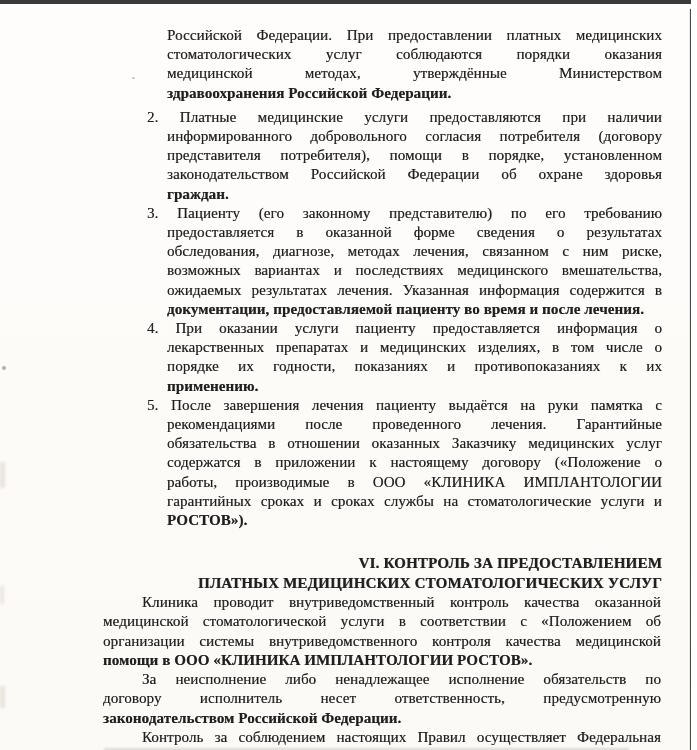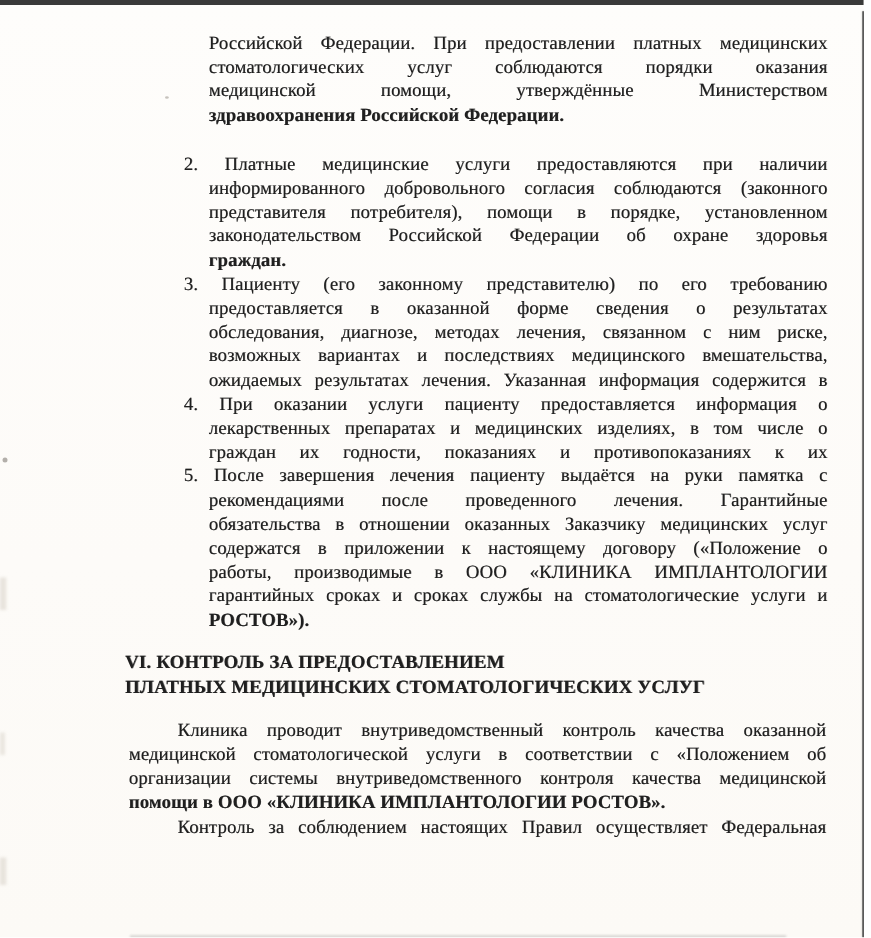--- a/index.html
+++ b/index.html
@@ -33,75 +33,77 @@
   .smudge-a { left: 0; top: 462px; width: 5px; height: 26px; opacity: .45; }
   .smudge-b { left: 0; top: 586px; width: 4px; height: 18px; opacity: .4; }
   .smudge-c { left: 0; top: 686px; width: 5px; height: 22px; opacity: .45; }
   .bottom-cut {
     position: absolute; left: 104px; right: 62px; top: 748px; height: 3px;
     background: #8a8a8a; opacity: .28; filter: blur(1px);
   }
   
   .cont-block   { margin: 26px 29px 0 167px; }
   .list-block   { margin: 0 29px 0 167px; }
-  .first-list-block { margin-top: 20px; }
+  .first-list-block { margin-top: 5px; }
   .list-block .tline:first-child { margin-left: -20px; }
   .tline { text-align: justify; text-align-last: justify; }
   .tline-last { text-align-last: left; font-weight: bold; }
   .heading {
-    margin: 13px 29px 0 100px;
-    text-align: left;
+    margin: 23px 29px 0 100px;
+    text-align: right;
     font-weight: bold;
     line-height: 20px;
     letter-spacing: 0.2px;
     text-shadow: 0.5px 0 0 rgba(25,25,25,0.6);
   }
   .para-block { margin: 0 30px 0 103px; }
-  .first-para-block { margin-top: 16px; }
+  .first-para-block { }
   .para-block .tline:first-child { margin-left: 39px; }
 </style>
 </head>
 <body>
 
 <div class="page">
   <div class="top-bar"></div>
   <div class="right-line"></div>
   <div class="speck speck-a"></div>
   <div class="speck speck-b"></div>
   <div class="smudge smudge-a"></div>
   <div class="smudge smudge-b"></div>
   <div class="smudge smudge-c"></div>
 
   <div class="cont-block">
       <div class="tline">Российской Федерации. При предоставлении платных медицинских</div>
       <div class="tline">стоматологических услуг соблюдаются порядки оказания</div>
-      <div class="tline">медицинской помощи, утверждённые Министерством</div>
+      <div class="tline">медицинской методах, утверждённые Министерством</div>
       <div class="tline tline-last">здравоохранения Российской Федерации.</div>
     </div>
 
   <div class="list-block first-list-block">
       <div class="tline">2. Платные медицинские услуги предоставляются при наличии</div>
-      <div class="tline">информированного добровольного согласия соблюдаются (законного</div>
+      <div class="tline">информированного добровольного согласия потребителя (договору</div>
       <div class="tline">представителя потребителя), помощи в порядке, установленном</div>
       <div class="tline">законодательством Российской Федерации об охране здоровья</div>
       <div class="tline tline-last">граждан.</div>
     </div>
 
   <div class="list-block">
       <div class="tline">3. Пациенту (его законному представителю) по его требованию</div>
       <div class="tline">предоставляется в оказанной форме сведения о результатах</div>
       <div class="tline">обследования, диагнозе, методах лечения, связанном с ним риске,</div>
       <div class="tline">возможных вариантах и последствиях медицинского вмешательства,</div>
       <div class="tline">ожидаемых результатах лечения. Указанная информация содержится в</div>
+      <div class="tline tline-last">документации, предоставляемой пациенту во время и после лечения.</div>
     </div>
 
   <div class="list-block">
       <div class="tline">4. При оказании услуги пациенту предоставляется информация о</div>
       <div class="tline">лекарственных препаратах и медицинских изделиях, в том числе о</div>
-      <div class="tline">граждан их годности, показаниях и противопоказаниях к их</div>
+      <div class="tline">порядке их годности, показаниях и противопоказаниях к их</div>
+      <div class="tline tline-last">применению.</div>
     </div>
 
   <div class="list-block">
       <div class="tline">5. После завершения лечения пациенту выдаётся на руки памятка с</div>
       <div class="tline">рекомендациями после проведенного лечения. Гарантийные</div>
       <div class="tline">обязательства в отношении оказанных Заказчику медицинских услуг</div>
       <div class="tline">содержатся в приложении к настоящему договору («Положение о</div>
       <div class="tline">работы, производимые в ООО «КЛИНИКА ИМПЛАНТОЛОГИИ</div>
       <div class="tline">гарантийных сроках и сроках службы на стоматологические услуги и</div>
       <div class="tline tline-last">РОСТОВ»).</div>
@@ -112,19 +114,24 @@
     <div>ПЛАТНЫХ МЕДИЦИНСКИХ СТОМАТОЛОГИЧЕСКИХ УСЛУГ</div>
   </div>
 
   <div class="para-block first-para-block">
       <div class="tline">Клиника проводит внутриведомственный контроль качества оказанной</div>
       <div class="tline">медицинской стоматологической услуги в соответствии с «Положением об</div>
       <div class="tline">организации системы внутриведомственного контроля качества медицинской</div>
       <div class="tline tline-last">помощи в ООО «КЛИНИКА ИМПЛАНТОЛОГИИ РОСТОВ».</div>
     </div>
 
+  <div class="para-block">
+      <div class="tline">За неисполнение либо ненадлежащее исполнение обязательств по</div>
+      <div class="tline">договору исполнитель несет ответственность, предусмотренную</div>
+      <div class="tline tline-last">законодательством Российской Федерации.</div>
+    </div>
 
   <div class="para-block">
       <div class="tline">Контроль за соблюдением настоящих Правил осуществляет Федеральная</div>
     </div>
 
   <div class="bottom-cut"></div>
 </div>
 
 </body></html>

